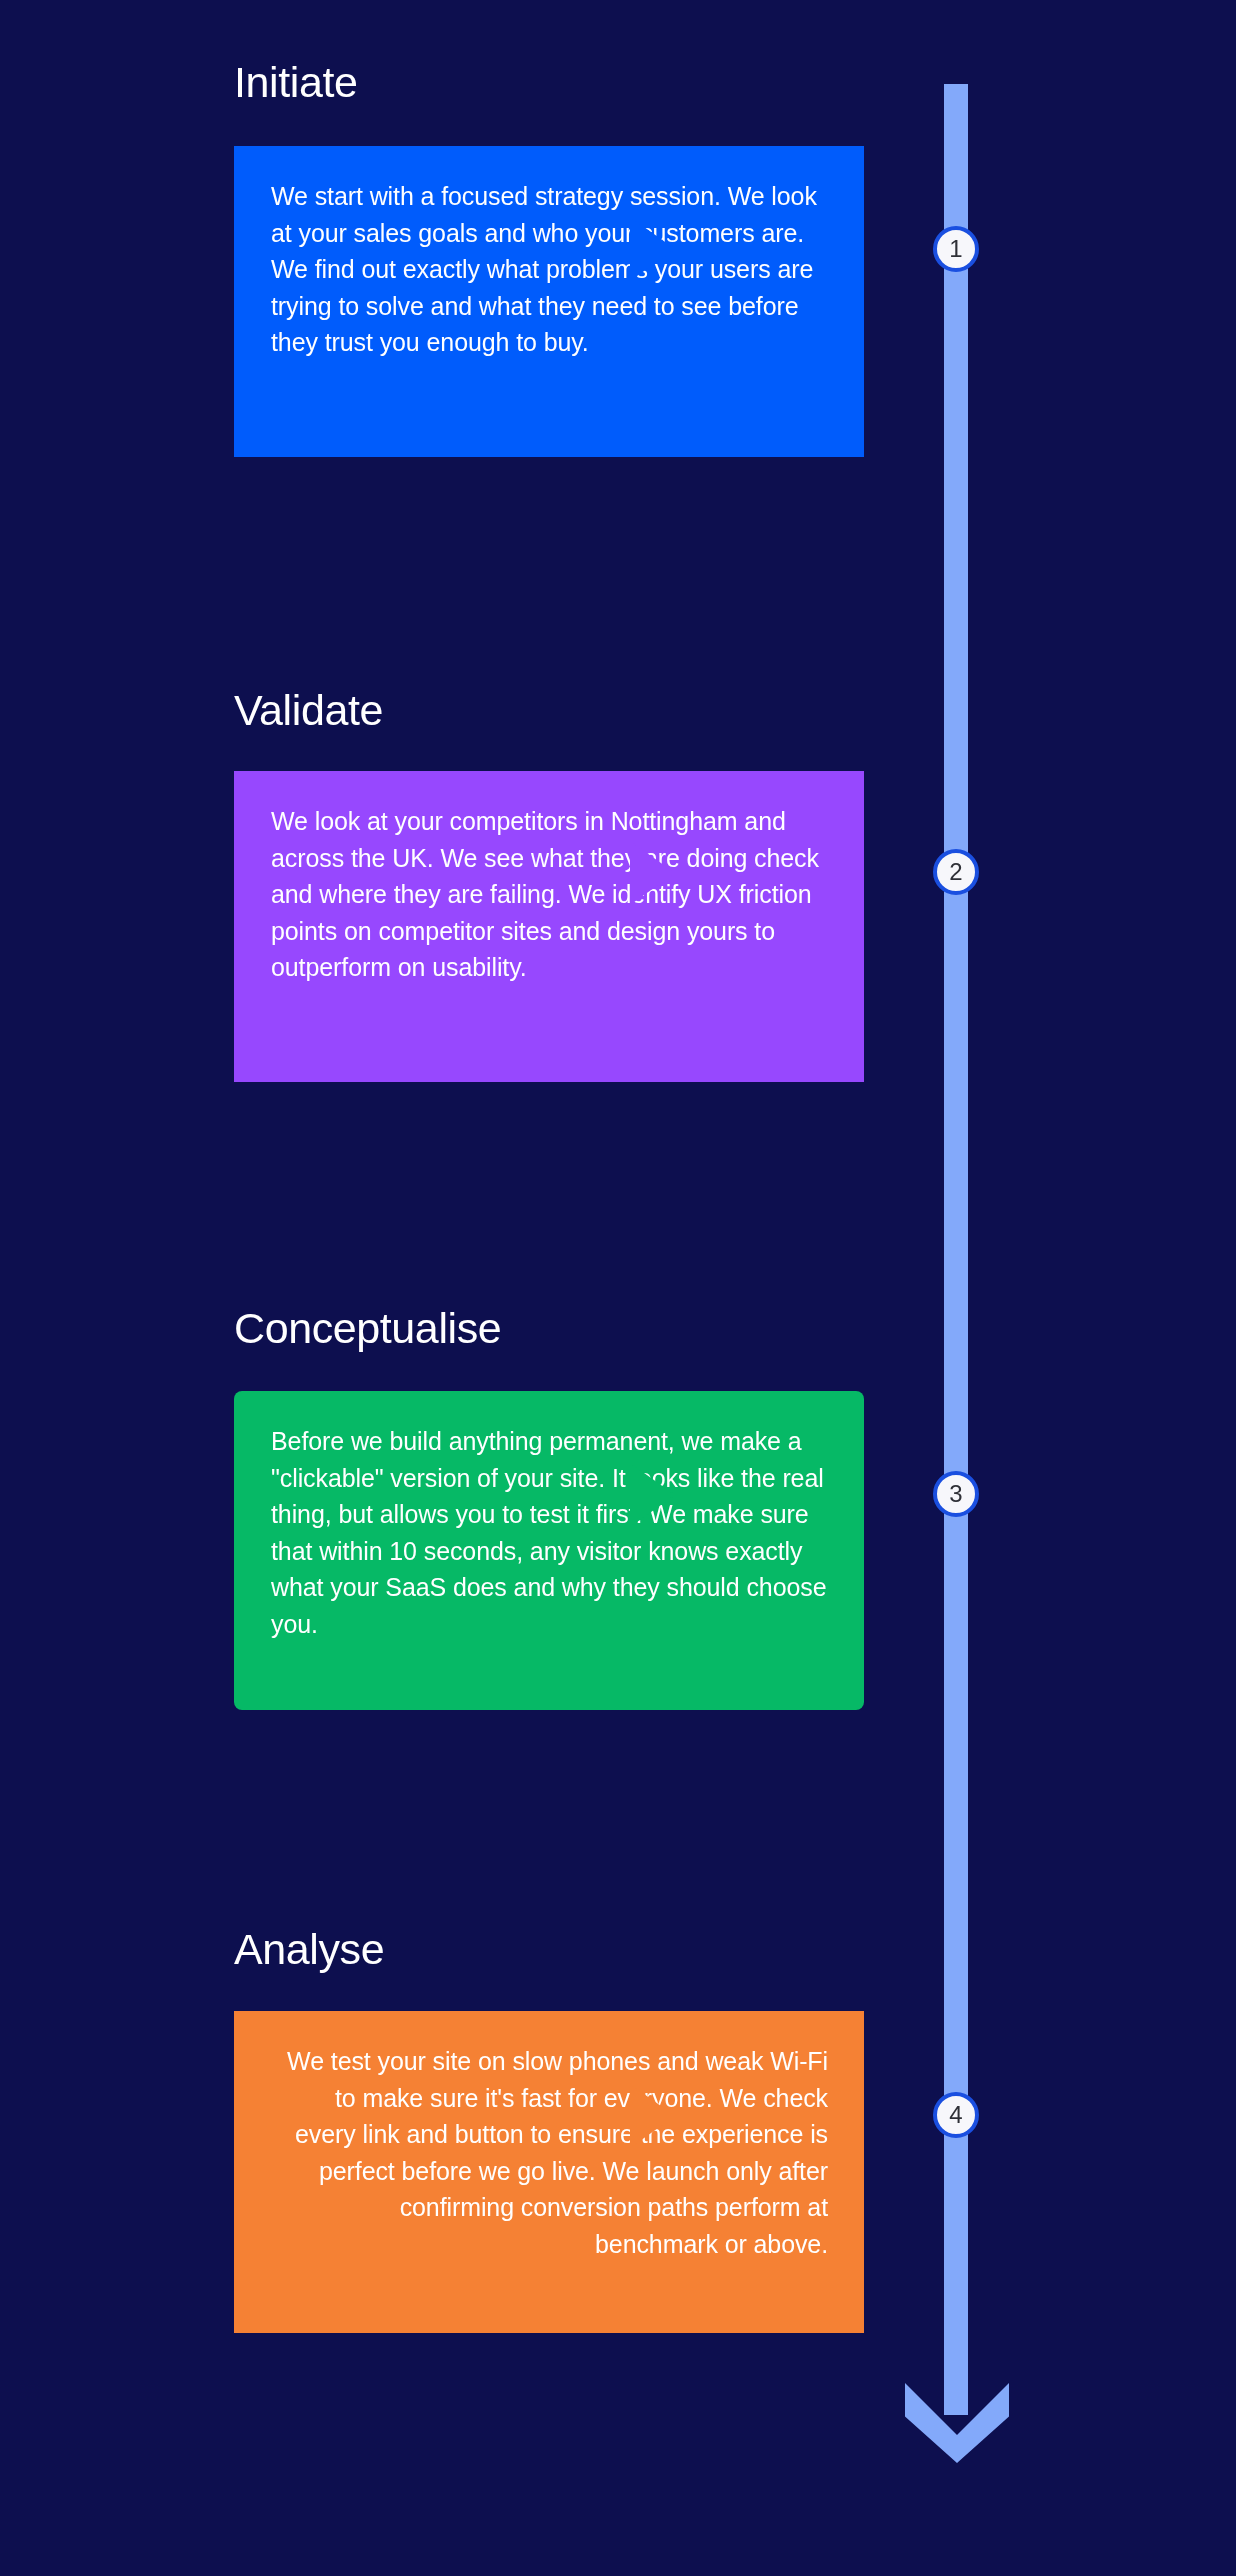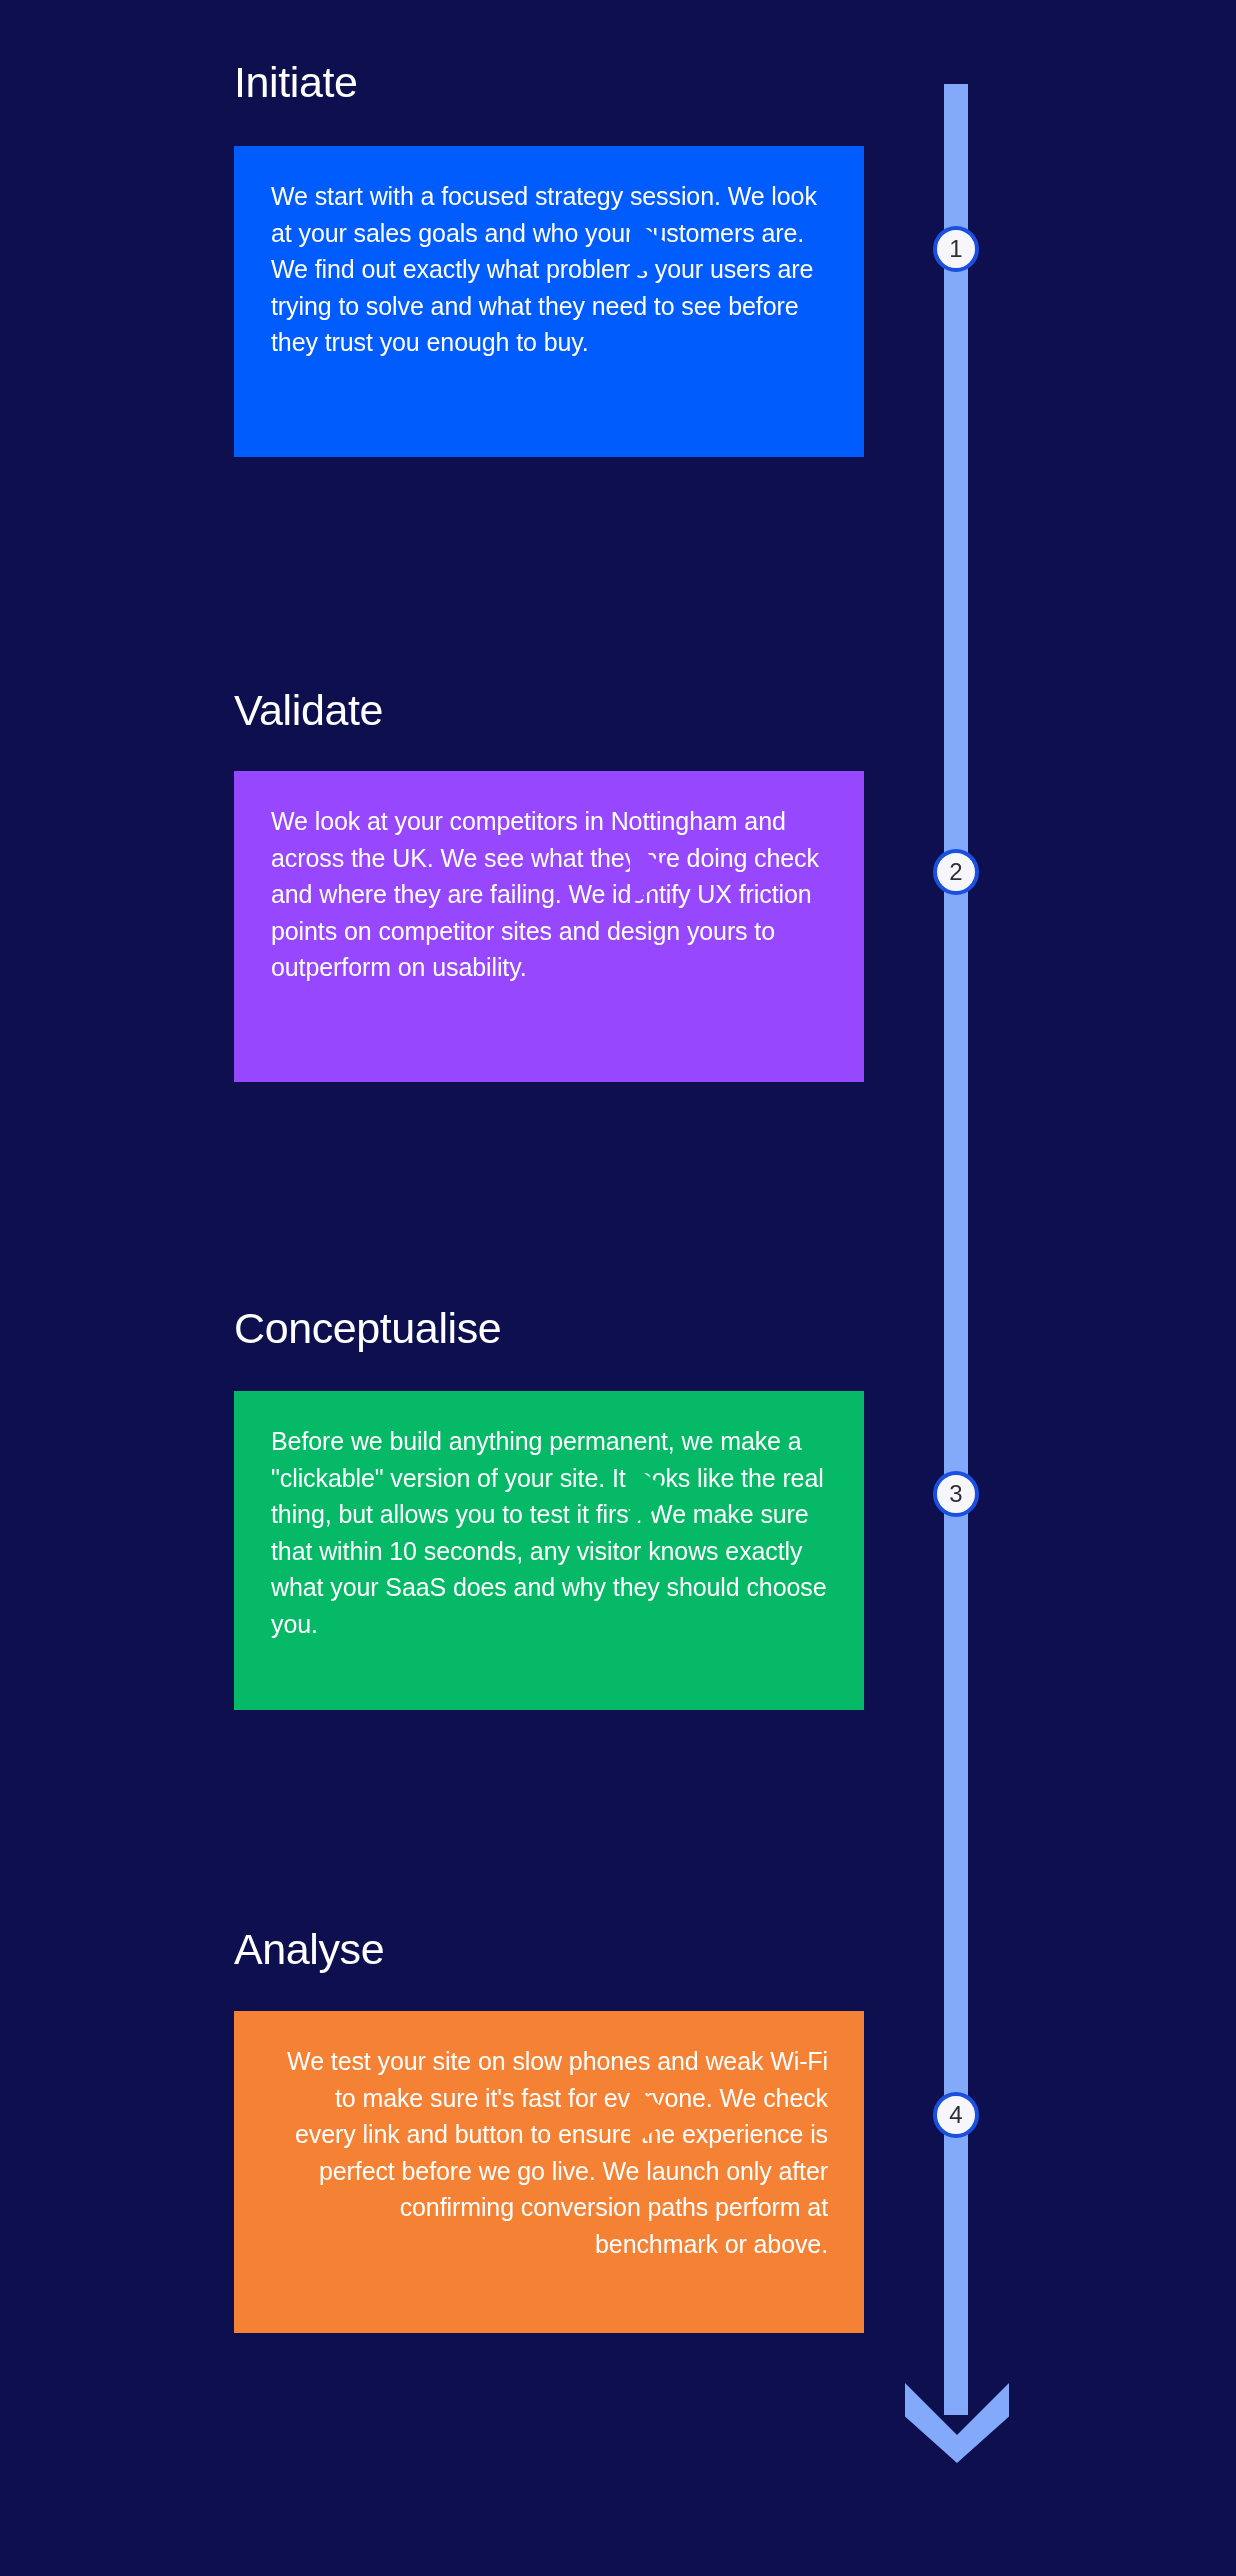--- a/index.html
+++ b/index.html
@@ -128,21 +128,21 @@
       <div class="card-text">We look at your competitors in Nottingham and across the UK. We see what they are doing check and where they are failing. We identify UX friction points on competitor sites and design yours to outperform on usability.</div>
     </div>
     <div class="tail t-purple" style="top:841px"></div>
     <div class="marker" style="left:933px;top:849px">
       <span>2</span>
     </div>
   </div>
 
   <div class="step" style="top:0">
     <div class="step-title" style="top:1307px">Conceptualise</div>
-    <div class="card c-green" style="top: 1391px; height: 319px;">
+    <div class="card c-green" style="top: 1391px; height: 319px; border-radius: 8px;">
       <div class="card-text">Before we build anything permanent, we make a "clickable" version of your site. It looks like the real thing, but allows you to test it first. We make sure that within 10 seconds, any visitor knows exactly what your SaaS does and why they should choose you.</div>
     </div>
     <div class="tail t-green" style="top:1463px"></div>
     <div class="marker" style="left:933px;top:1471px">
       <span>3</span>
     </div>
   </div>
 
   <div class="step" style="top:0">
     <div class="step-title" style="top:1928px">Analyse</div>

